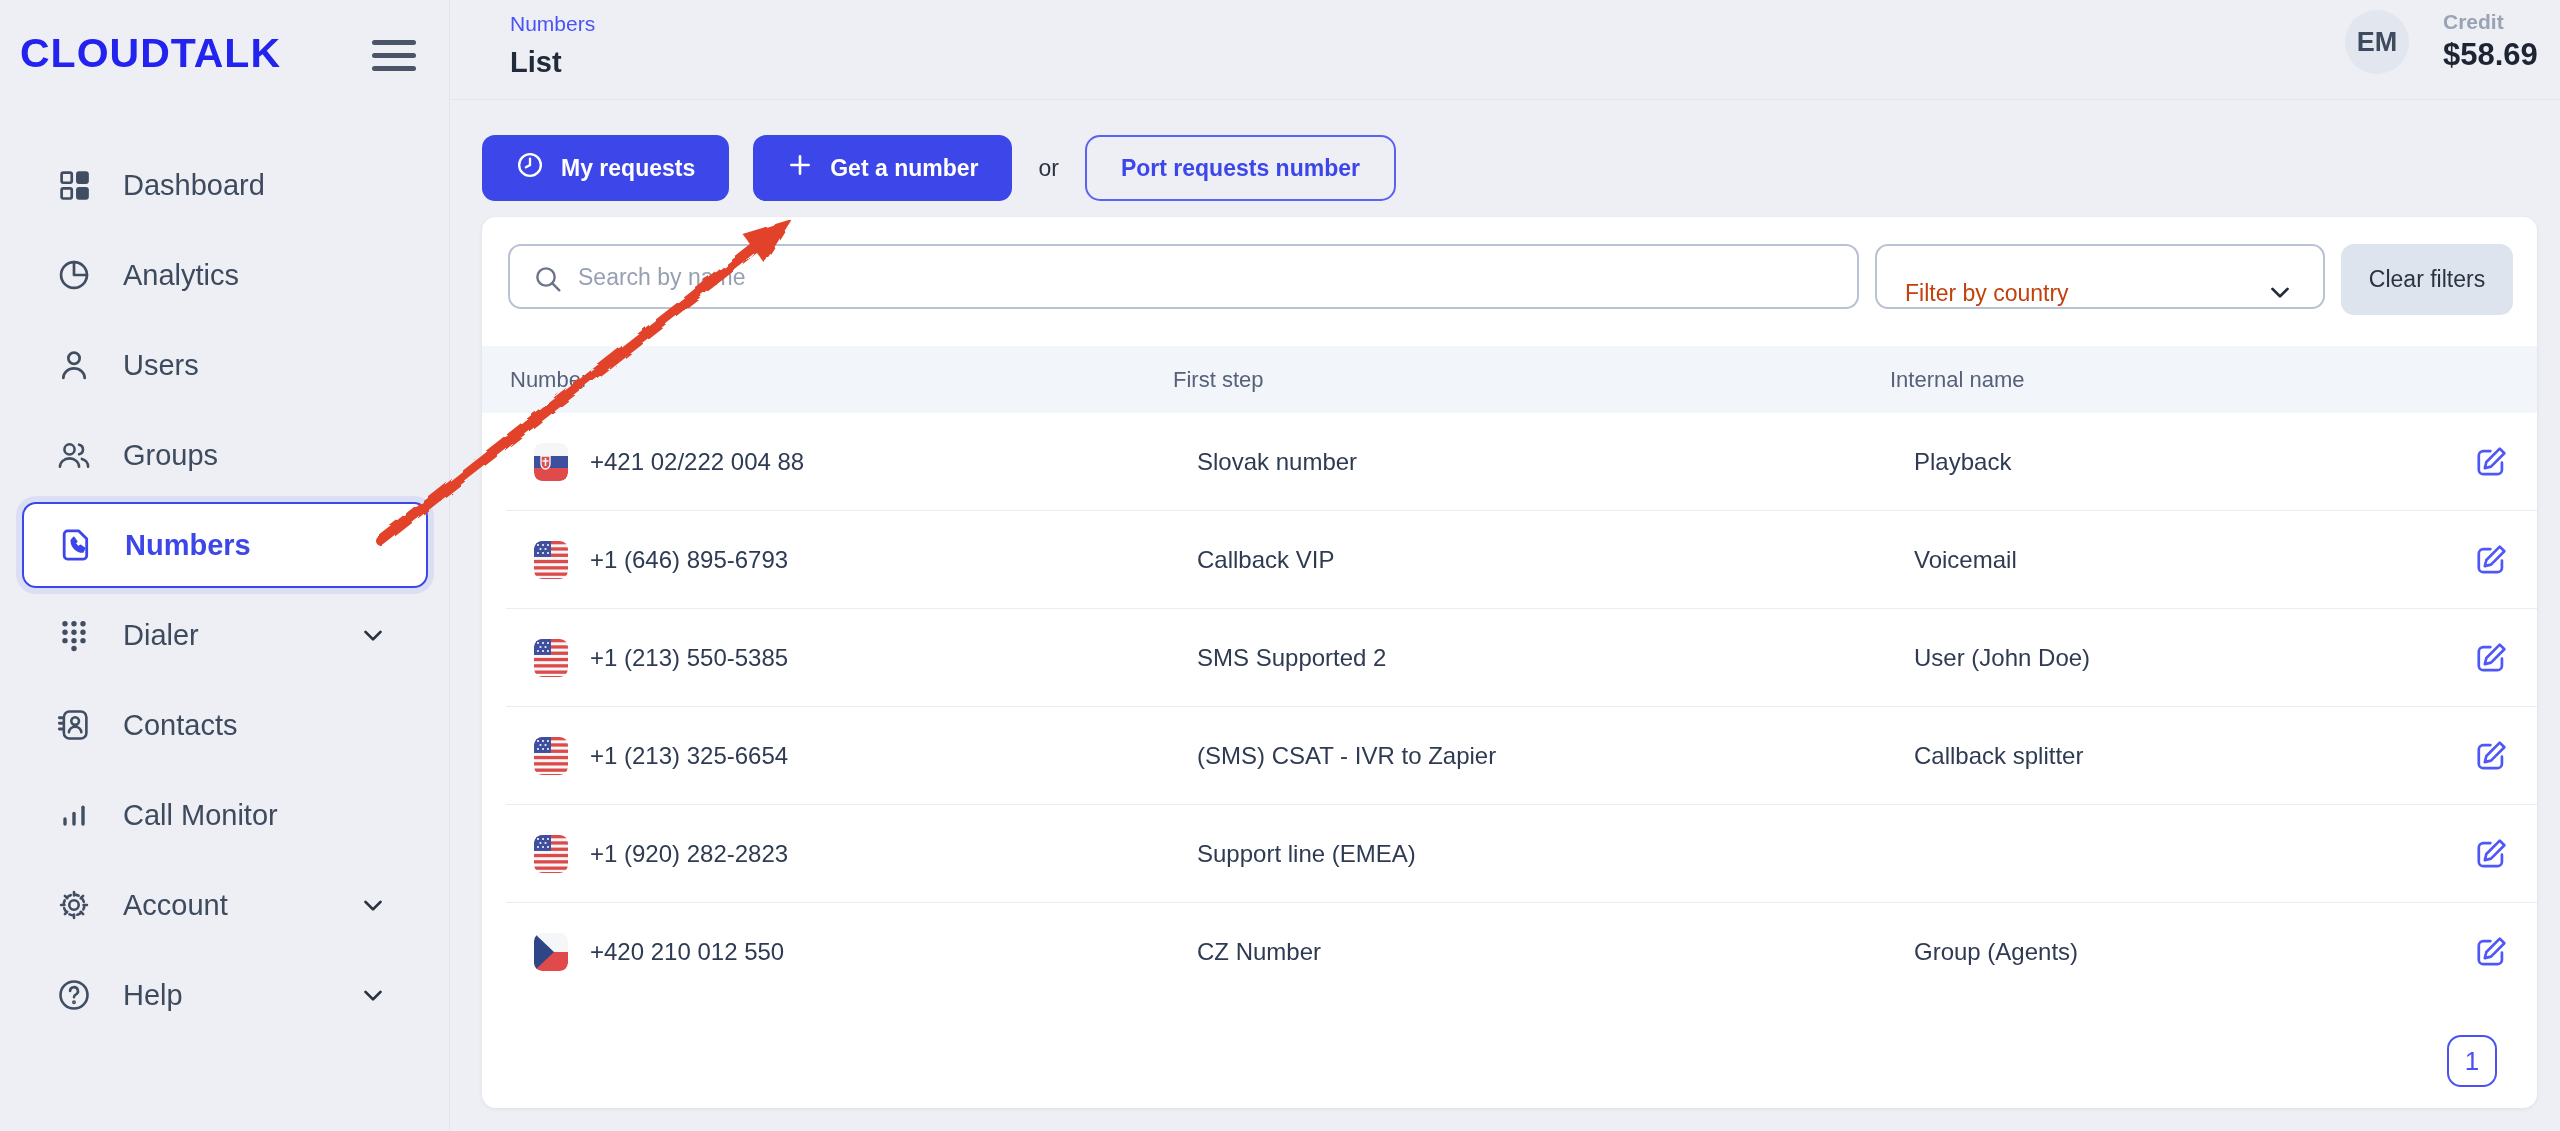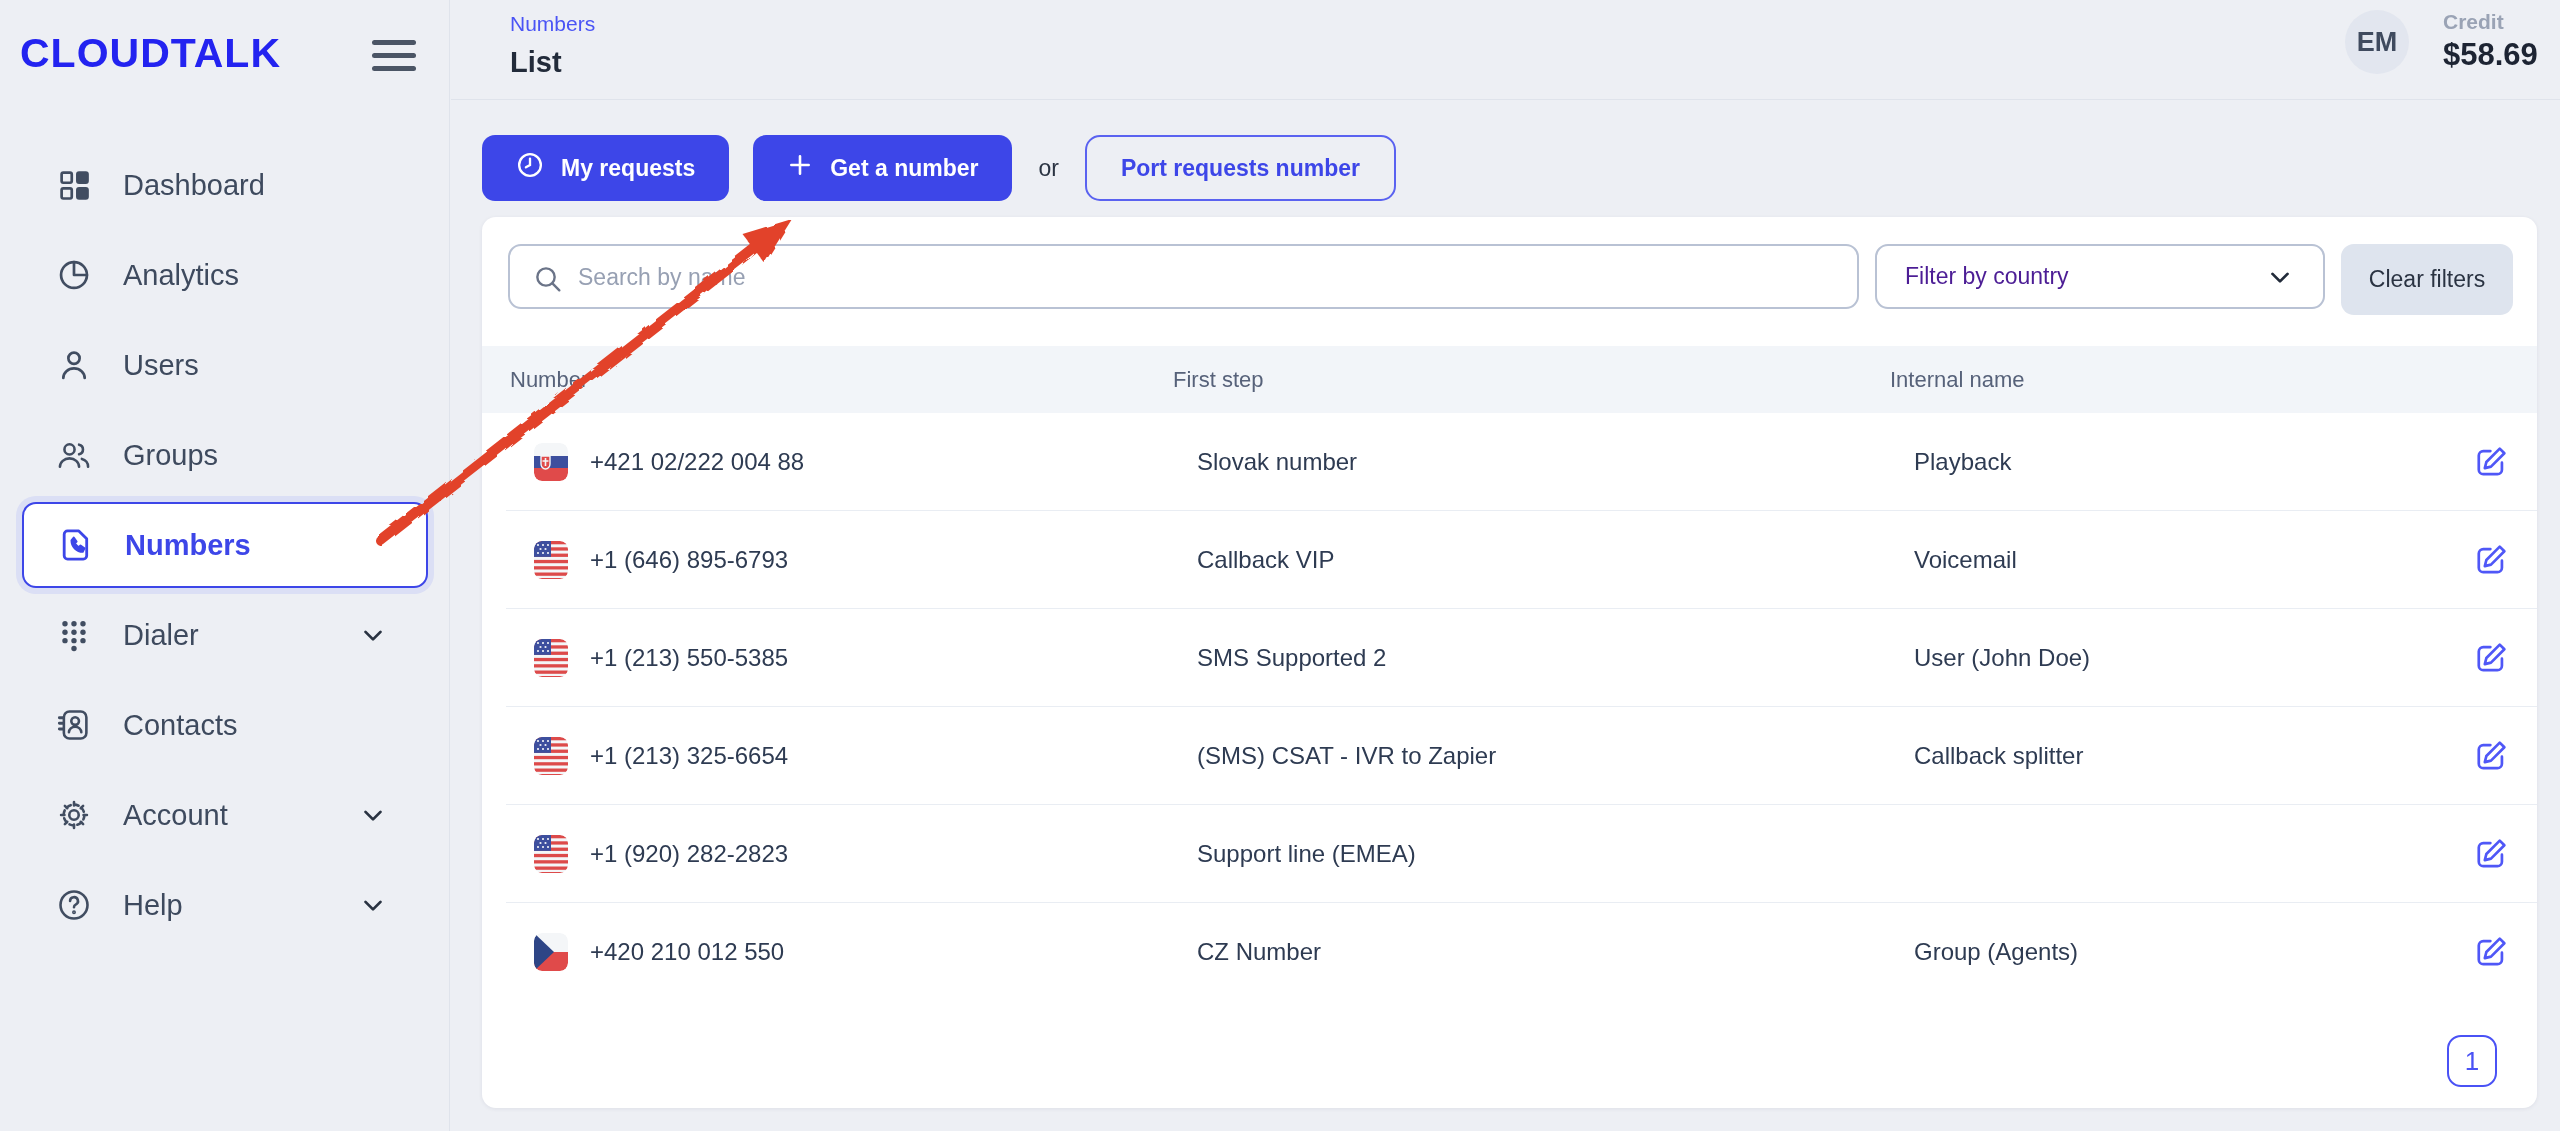--- a/index.html
+++ b/index.html
@@ -48,22 +48,22 @@
         border-radius:14px;box-shadow:0 1px 4px rgba(25,35,65,.07);}
   .filter-row{position:absolute;left:26px;right:24px;top:27px;display:flex;gap:16px;}
   .search-box{flex:1;height:65px;border:2px solid #b9c2d4;border-radius:13px;position:relative;
               box-sizing:border-box;background:#fff;}
   .search-box input{position:absolute;left:66px;top:0;height:100%;width:calc(100% - 80px);
               border:none;outline:none;font-size:23px;color:#2a3342;background:transparent;
               font-family:"Liberation Sans",sans-serif;}
   .search-box input::placeholder{color:#97a0b3;}
   .search-ic{position:absolute;left:22px;top:17px;}
   .select-box{width:450px;height:65px;border:2px solid #b9c2d4;border-radius:13px;
-              display:flex;align-items:center;box-sizing:border-box;padding:0 28px;
-              font-size:23px;color:#4c1d95;cursor:pointer;background:#fff;}
+              display:flex;align-items:flex-end;box-sizing:border-box;padding:0 28px;
+              font-size:23px;color:#c2410c;cursor:pointer;background:#fff;}
   .select-box .chev{margin-left:auto;display:flex;}
   .clear-btn{width:172px;height:71px;background:#dee4ee;border:none;border-radius:13px;
              font-size:23px;color:#2a3342;cursor:pointer;font-family:"Liberation Sans",sans-serif;}
 
   
   .tbl-grid{display:grid;grid-template-columns:663px 717px 1fr 80px;padding:0 28px;align-items:center;}
   .tbl-head{position:absolute;left:0;right:0;top:129px;height:67px;background:#f2f5f9;
             font-size:22px;color:#57627a;}
   .tbl-head .tbl-grid{height:67px;}
   .tbl-body{position:absolute;left:0;right:0;top:196px;padding-left:24px;}
@@ -167,20 +167,30 @@
         <div class="nav-item">
           <span class="icn">
             <svg width="36" height="36" viewBox="0 0 32 32" fill="none" stroke="#414d61" stroke-width="2.3" stroke-linecap="round">
               <rect x="7" y="4" width="20" height="24" rx="5"></rect>
               <circle cx="17" cy="12.5" r="3.4"></circle>
               <path d="M11.5 22.5 a5.5 5 0 0 1 11 0"></path>
               <path d="M3 9.5 h3 M3 14.5 h3 M3 19.5 h3" stroke-width="2.6"></path>
             </svg>
           </span>
           <span>Contacts</span>
+        </div>
+        <div class="nav-item">
+          <span class="icn">
+            <svg width="36" height="36" viewBox="0 0 32 32" fill="none" stroke="#414d61" stroke-width="3" stroke-linecap="round">
+              <path d="M8 24 v-4.5"></path>
+              <path d="M16 24 v-9.5"></path>
+              <path d="M24 24 v-15"></path>
+            </svg>
+          </span>
+          <span>Call Monitor</span>
         </div>
         <div class="nav-item">
           <span class="icn">
             <svg width="36" height="36" viewBox="0 0 32 32" fill="none" stroke="#414d61" stroke-width="2.3" stroke-linecap="round">
               <circle cx="16" cy="16" r="4.2"></circle>
               <path d="M16 4.5 v3 M16 24.5 v3 M27.5 16 h-3 M7.5 16 h-3 M24.1 7.9 l-2.1 2.1 M10 22 l-2.1 2.1 M24.1 24.1 l-2.1 -2.1 M10 10 L7.9 7.9"></path>
               <circle cx="16" cy="16" r="9.2" stroke-dasharray="4.1 3.1"></circle>
             </svg>
           </span>
           <span>Account</span>

